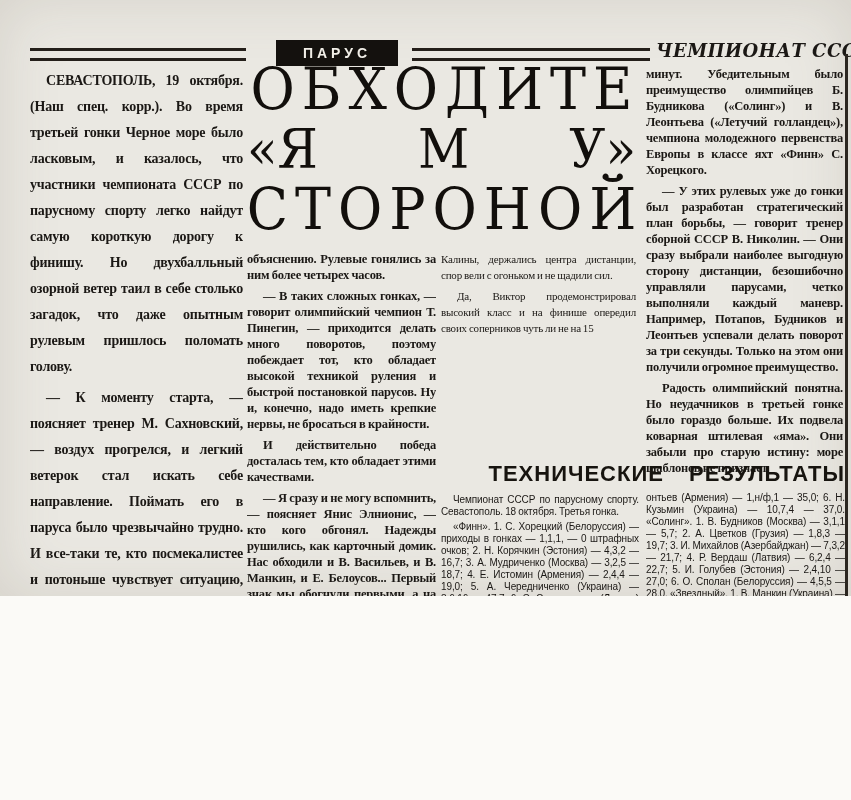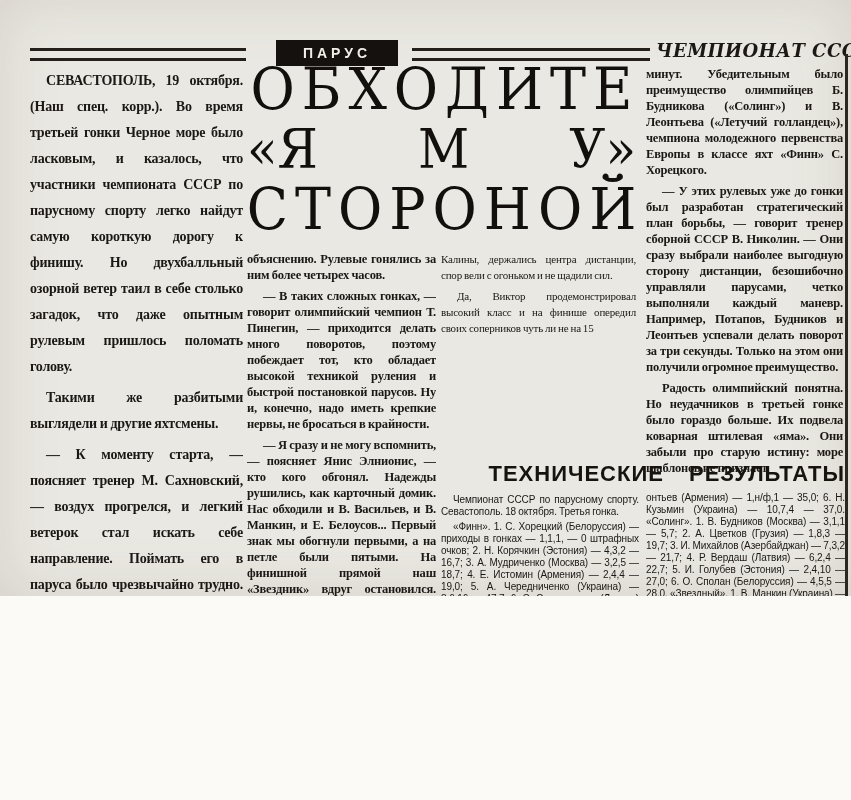--- a/index.html
+++ b/index.html
@@ -89,26 +89,26 @@
     <div class="hl hl2">
       <span>«Я</span>
       <span>М</span>
       <span>У»</span>
     </div>
     <div class="hl hl3">СТОРОНОЙ</div>
   </div>
 
   <div class="col col1">
       <p>СЕВАСТОПОЛЬ, 19 октября. (Наш спец. корр.). Во время третьей гонки Черное море было ласковым, и казалось, что участники чемпионата СССР по парусному спорту легко найдут самую короткую дорогу к финишу. Но двухбалльный озорной ветер таил в себе столько загадок, что даже опытным рулевым пришлось поломать голову.</p>
-      <p>Такими же разбитыми выглядели и другие яхтсмены.</p>
       <p>— К моменту старта, — поясняет тренер М. Сахновский, — воздух прогрелся, и легкий ветерок стал искать себе направление. Поймать его в паруса было чрезвычайно трудно. И все-таки те, кто посмекалистее и потоньше чувствует ситуацию, сразу сообразили, что выгоднее идти мористее. Там была сплошная рябь, а у берега виднелась огромная штилевая «яма». Но многие рулевые рассуждали иначе. Дистанцию судьи выставили точно на том же месте, что и вчера, а здесь преимущество получали те, кто прижимался к берегу. К тому же здесь сильное течение, и ветер почти никогда не утихает. Они решили идти по проторенной дорожке и, как в дальнейшем выяснилось, оказались в ловушке.</p>
     </div>
   <div class="col col2 cont">
       <p>объяснению. Рулевые гонялись за ним более четырех часов.</p>
       <p>— В таких сложных гонках, — говорит олимпийский чемпион Т. Пинегин, — приходится делать много поворотов, поэтому побеждает тот, кто обладает высокой техникой руления и быстрой постановкой парусов. Ну и, конечно, надо иметь крепкие нервы, не бросаться в крайности.</p>
+      <p>И действительно победа досталась тем, кто обладает этими качествами.</p>
       <p>— Я сразу и не могу вспомнить, — поясняет Янис Элнионис, — кто кого обгонял. Надежды рушились, как карточный домик. Нас обходили и В. Васильев, и В. Манкин, и Е. Белоусов... Первый знак мы обогнули первыми, а на петле были пятыми. На финишной прямой наш «Звездник» вдруг остановился. Казалось, все потеряно. Смотрим на пузатые паруса соперников и рвем на себе волосы... Но в самый критический момент ветер не обидел и нас. Разогнал так, что оказались на финише первыми.</p>
       <p>В классе яхт «Звездный», пожалуй, борьба была самой захватывающей. Здесь все фавориты, за исключением Е.</p>
     </div>
   <div class="col col3 cont">
       <p>Калины, держались центра дистанции, спор вели с огоньком и не щадили сил.</p>
       <p>Да, Виктор продемонстрировал высокий класс и на финише опередил своих соперников чуть ли не на 15</p>
     </div>
   <div class="col col4 cont">
     <div>
         <p>минут. Убедительным было преимущество олимпийцев Б. Будникова («Солинг») и В. Леонтьева («Летучий голландец»), чемпиона молодежного первенства Европы в классе яхт «Финн» С. Хорецкого.</p>

